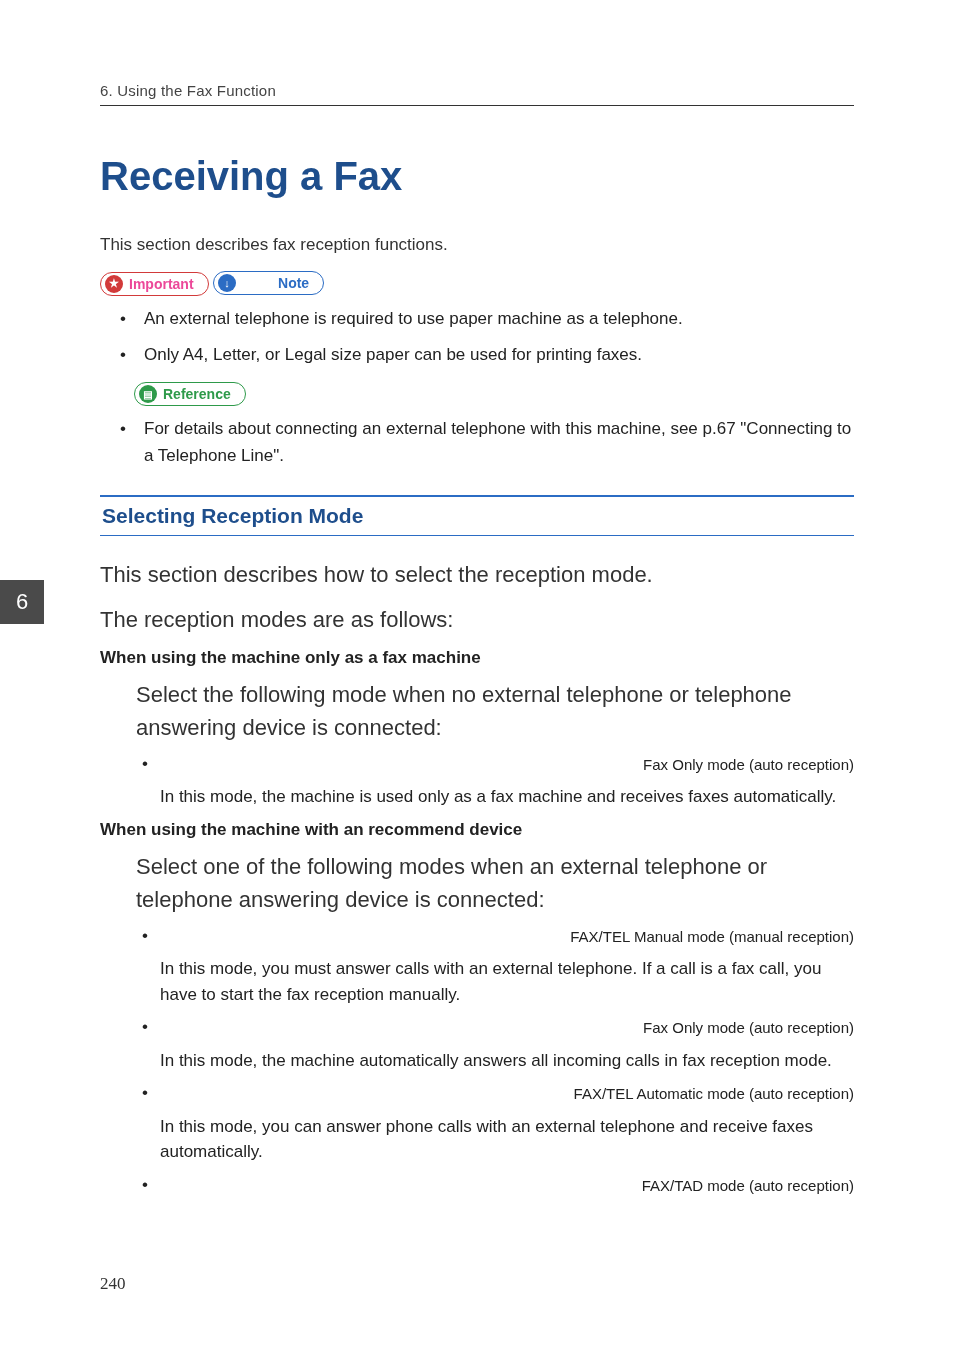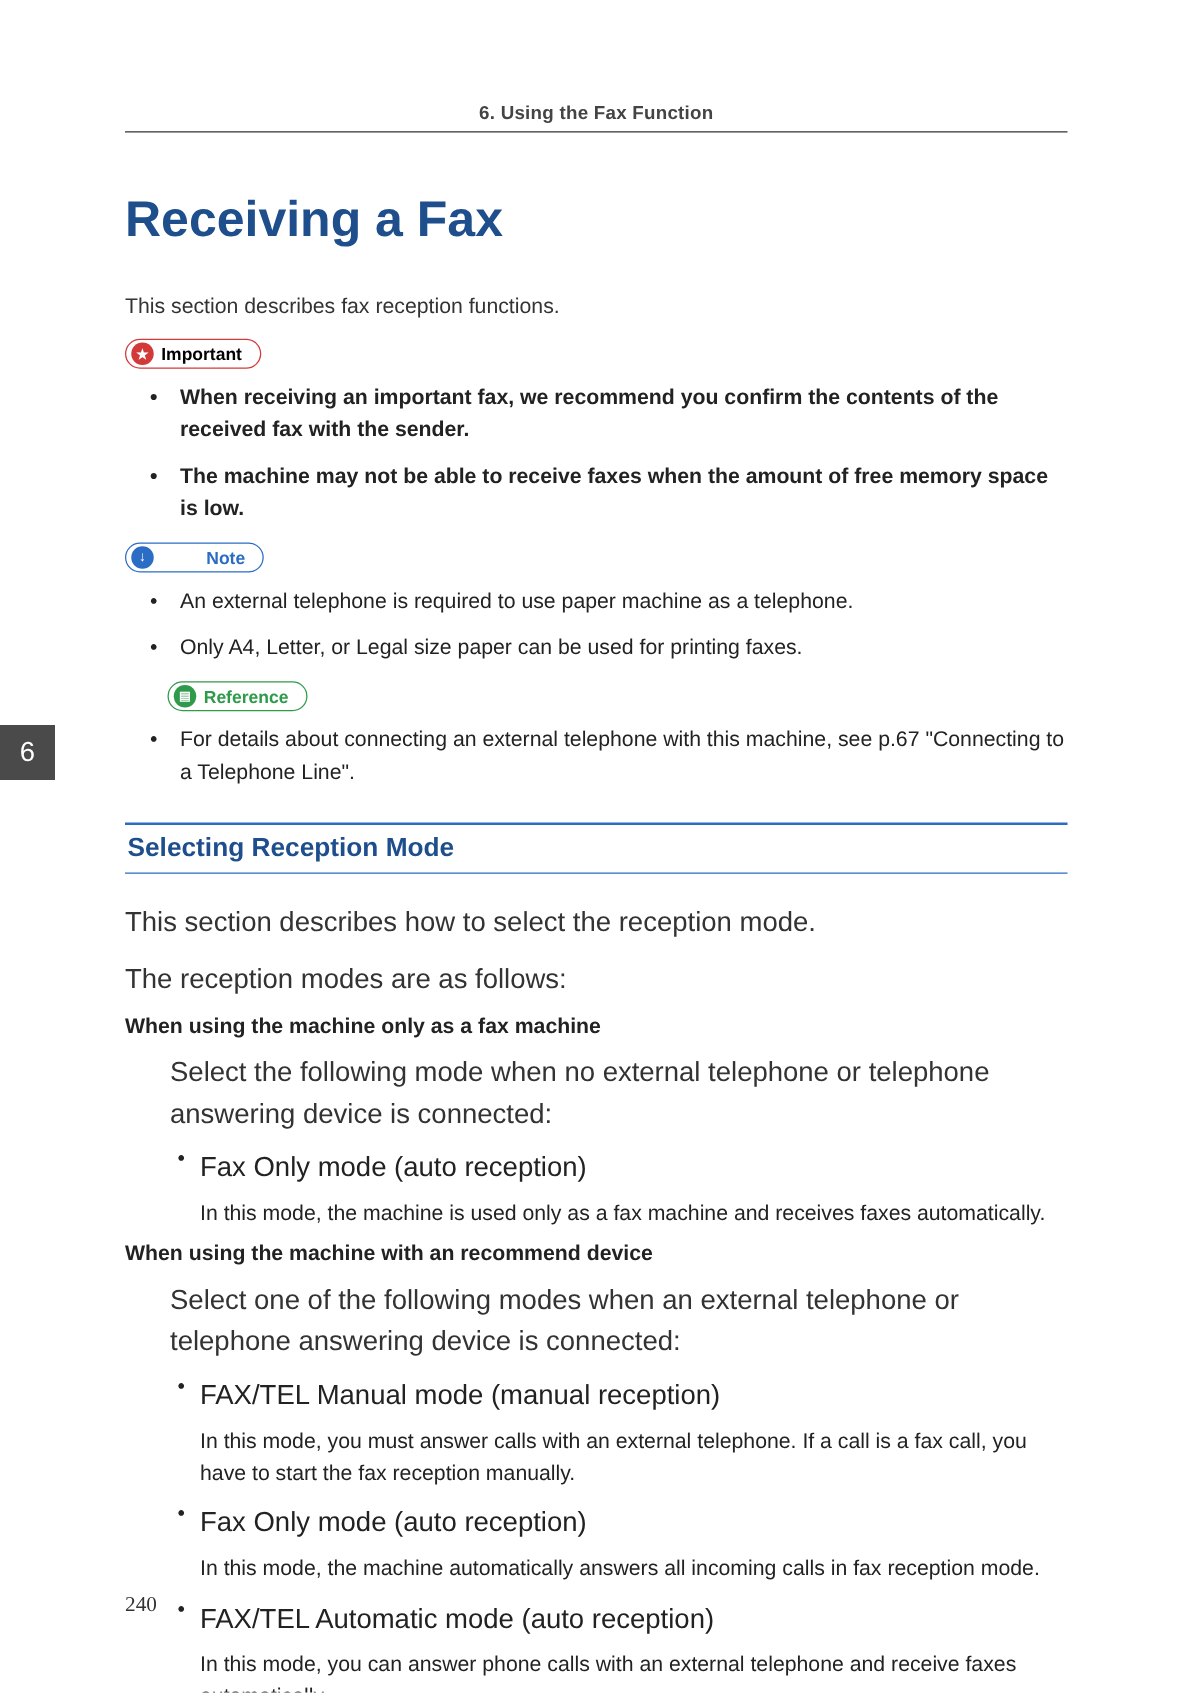--- a/index.html
+++ b/index.html
@@ -1,45 +1,45 @@
 <!DOCTYPE html>
 <html><head>
 <meta charset="utf-8">
 <style>
   * { box-sizing: border-box; margin: 0; padding: 0; }
   html, body { width: 954px; height: 1354px; background: #ffffff; font-family: "Helvetica Neue", Arial, sans-serif; color: #222; }
   .page { position: relative; width: 954px; height: 1354px; padding: 82px 100px 60px 100px; }
-  .chapter-header { font-size: 15px; color: #444; padding-bottom: 6px; border-bottom: 1.5px solid #333; margin-bottom: 48px; font-weight: 700; letter-spacing: 0.2px; text-align: center; }
+  .chapter-header { font-size: 15px; color: #444; padding-bottom: 6px; border-bottom: 1.5px solid #333; margin-bottom: 48px; font-weight: 400; letter-spacing: 0.2px; }
   .main-title { font-size: 40px; font-weight: 700; color: #1e4e8c; margin-bottom: 36px; }
   .intro-p { font-size: 17px; color: #333; margin-bottom: 14px; font-weight: 300; }
   .callout-pill { display: inline-flex; align-items: center; height: 24px; border-radius: 12px; padding: 0 14px 0 4px; margin: 2px 0 10px 0; }
   .callout-pill .icon { width: 18px; height: 18px; border-radius: 50%; display: inline-flex; align-items: center; justify-content: center; margin-right: 6px; color: #fff; font-size: 11px; font-weight: 700; }
   .callout-pill .label { font-size: 14px; font-weight: 700; }
   .pill-important { border: 1px solid #d23a3a; }
   .pill-important .icon { background: #d23a3a; }
-  .pill-important .label { color: #000000; }
+  .pill-important .label { color: #ec4899; }
   .pill-note { border: 1px solid #2b6cc4; gap: 36px; }
   .pill-note .icon { background: #2b6cc4; }
   .pill-note .label { color: #2b6cc4; }
   .pill-reference { border: 1px solid #2e9a4a; margin-left: 34px; }
   .pill-reference .icon { background: #2e9a4a; }
   .pill-reference .label { color: #2e9a4a; }
   ul.callout-list { list-style: none; padding-left: 40px; margin-bottom: 12px; }
   ul.callout-list li { position: relative; font-size: 17px; line-height: 1.55; margin-bottom: 10px; font-weight: 300; padding-left: 4px; }
   ul.callout-list li::before { content: "•"; position: absolute; left: -20px; top: 0; font-size: 17px; }
   ul.callout-list.bold li { font-weight: 600; }
   .section-heading { font-size: 21px; font-weight: 700; color: #1e4e8c; border-top: 2px solid #2b6cc4; border-bottom: 1px solid #2b6cc4; padding: 7px 2px; margin-top: 26px; margin-bottom: 22px; }
   .body-p { font-size: 22px; color: #333; margin-bottom: 12px; font-weight: 300; line-height: 1.5; }
   .def-title { font-size: 17px; font-weight: 600; margin-top: 6px; margin-bottom: 10px; }
   .def-body { padding-left: 36px; }
   .def-body .body-p { margin-bottom: 10px; }
   ul.inner-list { list-style: none; padding-left: 24px; }
   ul.inner-list li { position: relative; margin-bottom: 10px; }
   ul.inner-list li::before { content: "•"; position: absolute; left: -18px; top: 0; font-size: 17px; }
-  ul.inner-list .item-title { font-size: 22px; font-weight: 300; line-height: 1.5; margin-bottom: 8px; }
+  ul.inner-list .item-title { font-size: 15px; font-weight: 300; line-height: 1.5; margin-bottom: 8px; text-align: right; }
   ul.inner-list .item-desc { font-size: 17px; font-weight: 300; line-height: 1.5; padding-left: 0; margin-bottom: 10px; }
   .side-tab { position: absolute; left: 0; top: 580px; width: 44px; height: 44px; background: #4a4a4a; color: #fff; display: flex; align-items: center; justify-content: center; font-size: 22px; font-weight: 400; }
   .page-number { position: absolute; left: 100px; bottom: 60px; font-size: 17px; color: #333; font-family: Liberation Serif, serif; }
   .star::before { content: "★"; }
   .arrow::before { content: "↓"; }
   .doc::before { content: "▤"; font-size:10px; }
 </style>
 </head>
 <body>
 
@@ -49,24 +49,20 @@
 
   <h1 class="main-title">Receiving a Fax</h1>
 
   <p class="intro-p">This section describes fax reception functions.</p>
 
   
   <div class="callout-pill pill-important">
     <span class="icon star"></span>
     <span class="label">Important</span>
   </div>
-  <ul class="callout-list bold">
-    <li>When receiving an important fax, we recommend you confirm the contents of the received fax with the sender.</li>
-    <li>The machine may not be able to receive faxes when the amount of free memory space is low.</li>
-  </ul>
 
   
   <div class="callout-pill pill-note">
     <span class="icon arrow"></span>
     <span class="label">Note</span>
   </div>
   <ul class="callout-list">
     <li>An external telephone is required to use paper machine as a telephone.</li>
     <li>Only A4, Letter, or Legal size paper can be used for printing faxes.</li>
   </ul>

